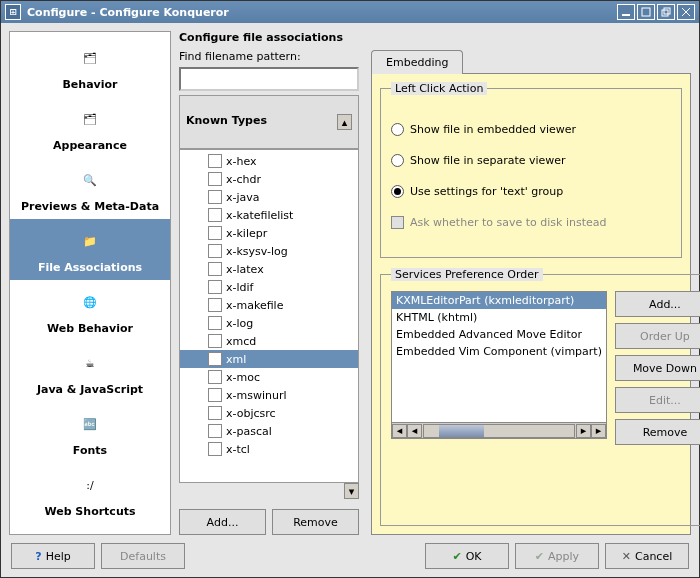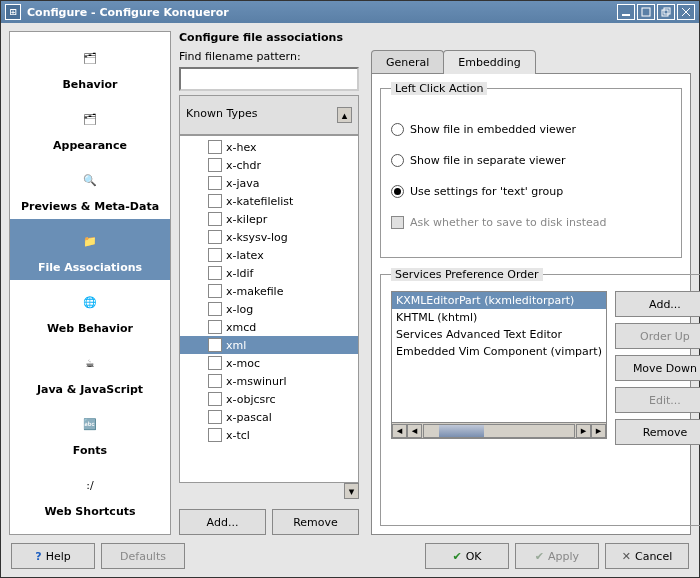--- a/index.html
+++ b/index.html
@@ -16,35 +16,35 @@
   .cat-item { display: flex; flex-direction: column; align-items: center; padding: 6px 4px; cursor: pointer; color:#000;}
   .cat-item.selected { background: #6a8fb6; color: #fff; }
   .cat-item .cat-icon { width: 32px; height: 32px; margin-bottom: 4px; display:flex; align-items:center; justify-content:center;}
   .cat-item .cat-label { font-weight: bold; text-align: center; }
   .right-pane { flex: 1; display: flex; flex-direction: column; gap: 6px; min-width:0;justify-content:flex-end;}
   .section-title { font-weight: bold; }
   .find-label { color:#000; }
   .find-input { width: 180px; height: 24px; border: 2px inset #ccc; background:#fff; padding: 0 4px;}
   .known-types { width: 180px; display:flex; flex-direction:column;}
   .known-types-box { flex:1; display:flex; border:1px solid #999; background:#fff; min-height:0;}
-  .known-types-header { background:#e0e0e0; border:1px solid #999; padding:11px 6px; font-weight:normal; display:flex;}
+  .known-types-header { background:#e0e0e0; border:1px solid #999; padding:18px 6px; font-weight:bold; display:flex;}
   .kt-list { flex:1; overflow-y:auto; padding:2px 0;}
   .kt-scrollup, .kt-scrolldown { width:15px; height:16px; background:#d4d0c8; border:1px solid #888; display:flex; align-items:center; justify-content:center; cursor:pointer;}
   .kt-item { display:flex; align-items:center; padding:1px 2px 1px 28px; height:18px; cursor:pointer; gap:4px;}
   .kt-item.selected { background:#6a8fb6; color:#fff; }
   .kt-item .fi-icon { width:14px; height:14px; background:#fff; border:1px solid #888; flex-shrink:0;}
   .kt-buttons { display:flex; gap:6px; margin-top:6px;}
   .btn { height:26px; border:1px solid #888; background:#e0e0e0; padding:0 12px; display:flex; align-items:center; justify-content:center; cursor:pointer; gap:4px;}
   .btn.disabled { color:#888; cursor:default;}
   .kt-buttons .btn { flex:1; }
   .tabs-area { flex:1; display:flex; flex-direction:column; min-width:0;}
   .tabs-row { display:flex; align-items:flex-end;}
   .tab { padding:5px 14px; border:1px solid #888; border-bottom:none; background:#d8d8d8; cursor:pointer; margin-right:-1px; border-radius:4px 4px 0 0;}
   .tab.active { background:#e6e6e6; position:relative; z-index:2;}
-  .tab-body { flex:1; border:1px solid #888; background:#ffffff; padding:8px; display:flex; flex-direction:column; gap:10px; margin-top:-1px;}
+  .tab-body { flex:1; border:1px solid #888; background:#fef9c3; padding:8px; display:flex; flex-direction:column; gap:10px; margin-top:-1px;}
   fieldset { border:1px solid #999; padding:10px 10px 10px 10px; position:relative;}
   fieldset legend { padding:0 4px; background:#e6e6e6;}
   .radio-row { display:flex; align-items:center; gap:6px; margin:18px 0; cursor:pointer;}
   .radio { width:13px; height:13px; border:1px solid #555; border-radius:50%; display:flex; align-items:center; justify-content:center; background:#fff;}
   .radio.checked::after { content:""; width:7px; height:7px; background:#000; border-radius:50%;}
   .checkbox { width:13px; height:13px; border:1px solid #888; background:#e0e0e0;}
   .radio-row.disabled { color:#888; cursor:default;}
   .services-row { display:flex; gap:8px; }
   .services-list { flex:1; background:#fff; border:1px solid #888; height:148px; overflow:hidden; display:flex; flex-direction:column;}
   .services-list .sl-body { flex:1; overflow:hidden;}
@@ -228,21 +228,20 @@
                   <span>Add...</span>
                 </div>
               <div class="btn">
                   <span>Remove</span>
                 </div>
             </div>
           </div>
 
           <div class="tabs-area">
             <div class="tabs-row">
-              <div class="tab" id="tab-general"><span>General</span></div>
               <div class="tab active" id="tab-embedding"><span>Embedding</span></div>
             </div>
             <div class="tab-body">
               <fieldset>
                 <legend>Left Click Action</legend>
                 <div class="radio-row">
                   <div class="radio" id="r-embedded"></div>
                     <span>Show file in embedded viewer</span>
                 </div>
                 <div class="radio-row">
@@ -259,21 +258,21 @@
                 </div>
               </fieldset>
 
               <fieldset style="flex:1; display:flex; flex-direction:column;">
                 <legend>Services Preference Order</legend>
                 <div class="services-row" style="flex:1;">
                   <div class="services-list">
                     <div class="sl-body" id="sl-body">
                         <div class="sl-item selected">KXMLEditorPart (kxmleditorpart)</div>
                         <div class="sl-item">KHTML (khtml)</div>
-                        <div class="sl-item">Services Advanced Text Editor</div>
+                        <div class="sl-item">Embedded Advanced Move Editor</div>
                         <div class="sl-item">Embedded Vim Component (vimpart)</div>
                       </div>
                     <div class="sl-hscroll">
                       <div class="arrow">◂</div>
                       <div class="arrow">◂</div>
                       <div class="track">
                           <div class="thumb"></div>
                         </div>
                       <div class="arrow">▸</div>
                       <div class="arrow">▸</div>

